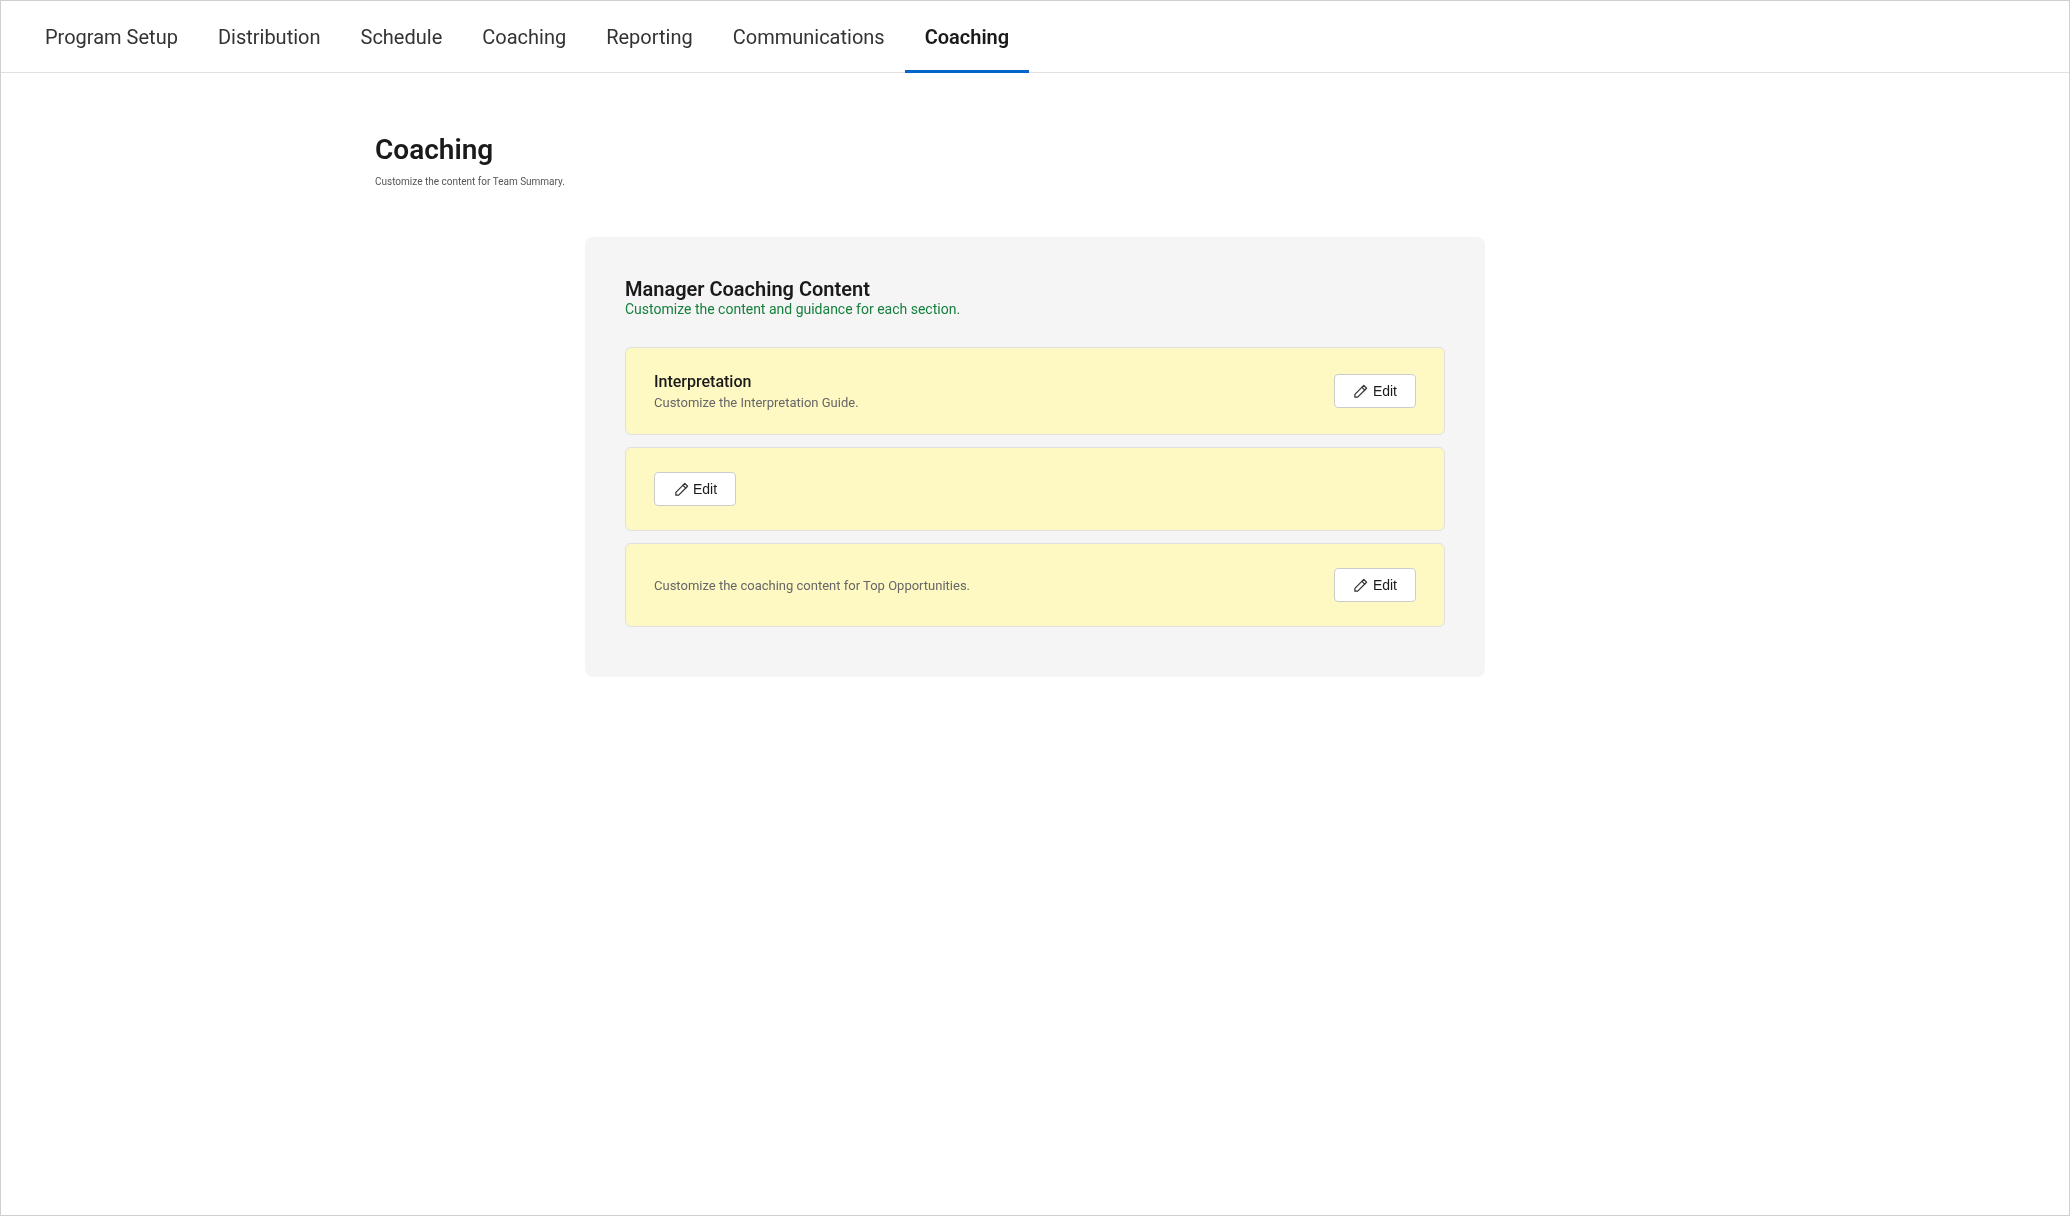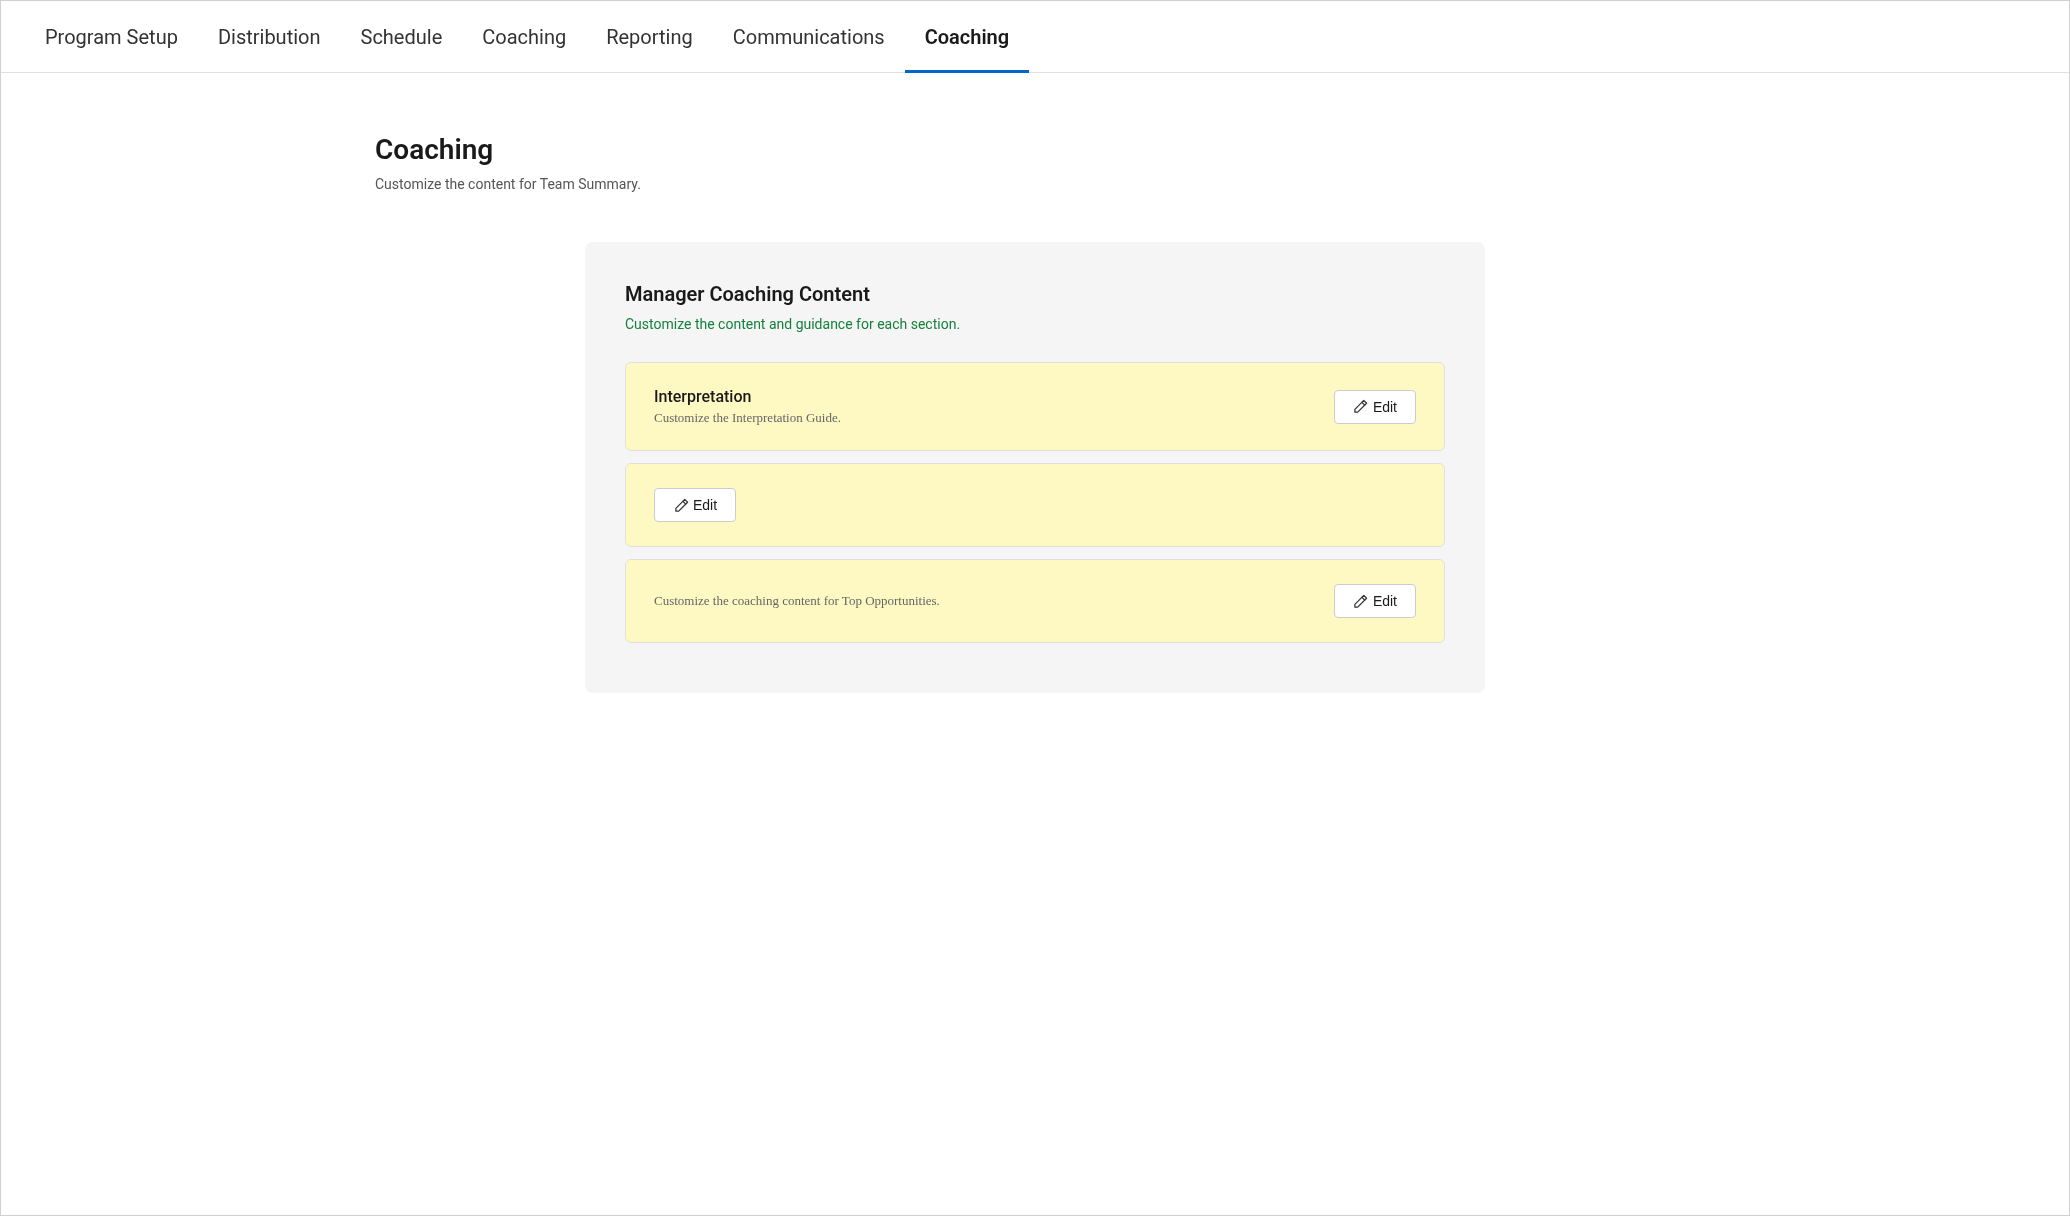--- a/index.html
+++ b/index.html
@@ -69,39 +69,39 @@
     }
 
     .page-title {
       font-size: 28px;
       font-weight: 600;
       color: #1a1a1a;
       margin-bottom: 10px;
     }
 
     .page-subtitle {
-      font-size: 14px;
+      font-size: 10px;
       color: #555555;
       margin-bottom: 50px;
     }
 
     
     .card-container {
       background: #f5f5f5;
       border-radius: 8px;
       padding: 40px 40px 50px 40px;
       margin: 0 auto;
       max-width: 900px;
     }
 
     .card-title {
       font-size: 20px;
       font-weight: 600;
       color: #1a1a1a;
-      margin-bottom: 10px;
+      margin-bottom: 0;
     }
 
     .card-subtitle {
       font-size: 14px;
       color: #15803d;
       margin-bottom: 30px;
     }
 
     
     .section-item {
@@ -126,21 +126,20 @@
     .section-item-title {
       font-size: 16px;
       font-weight: 500;
       color: #1a1a1a;
       margin-bottom: 4px;
     }
 
     .section-item-description {
       font-size: 13px;
       color: #666666;
-      font-family: Liberation Serif, serif;
     }
 
     
     .edit-button {
       display: flex;
       align-items: center;
       gap: 4px;
       padding: 8px 18px;
       border: 1px solid #cccccc;
       border-radius: 4px;

